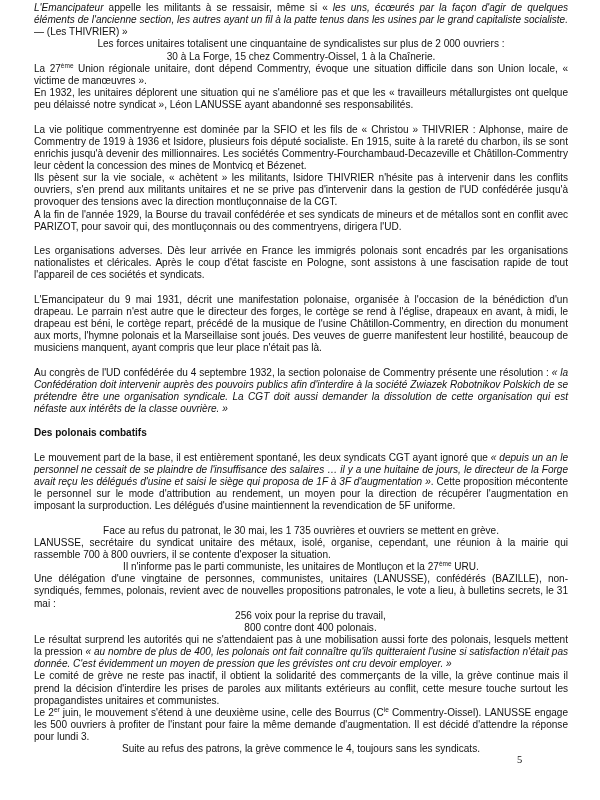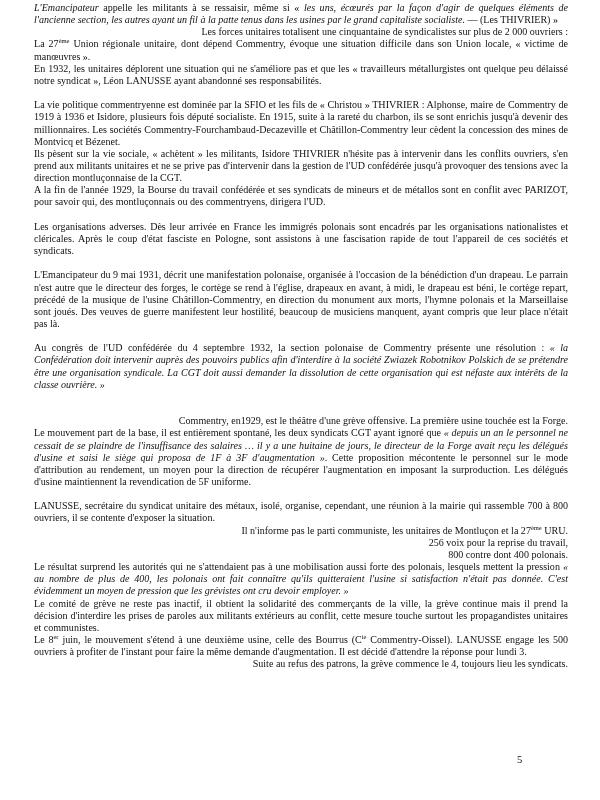--- a/index.html
+++ b/index.html
@@ -1,42 +1,43 @@
 <!DOCTYPE html>
 <html><head>
 <meta charset="utf-8">
 <style>
   html, body { margin: 0; padding: 0; background: #ffffff; }
   body { width: 600px; height: 800px; position: relative; overflow: hidden; }
   .page {
     position: absolute; left: 34px; top: 2px; width: 534px;
-    font-family: Liberation Serif, serif;
+    font-family: Liberation Sans, sans-serif;
     font-size: 10.05px; line-height: 12.15px; color: #111111;
     text-align: justify;
   }
   .page p { margin: 0; }
   .gap { height: 12.15px; }
   .page em, .page i { font-style: italic; }
   .page sup { font-size: 6.5px; line-height: 0; vertical-align: 4px; }
   .heading { font-weight: bold; }
-  .indent { padding-left: 19px; text-align: right; }
-  .left { text-align: right; }
+  .indent { padding-left: 19px; text-align: center; }
+  .left { text-align: center; }
   .page-number {
     position: absolute; left: 517px; top: 754px;
     font-family: "Liberation Serif", serif; font-size: 10.5px; color: #111111;
   }
 </style>
 </head>
 <body>
 
 <div class="page">
 
   <p><em>L'Emancipateur</em><span> appelle les militants à se ressaisir, même si « </span><em>les uns, écœurés par la façon d'agir de quelques éléments de l'ancienne section, les autres ayant un fil à la patte tenus dans les usines par le grand capitaliste socialiste.</em><span> — (Les THIVRIER) »</span></p>
 
   <p class="left">Les forces unitaires totalisent une cinquantaine de syndicalistes sur plus de 2 000 ouvriers :</p>
+  <p class="left">30 à La Forge, 15 chez Commentry-Oissel, 1 à la Chaînerie.</p>
 
   <p><span>La 27</span><sup>ème</sup><span> Union régionale unitaire, dont dépend Commentry, évoque une situation difficile dans son Union locale, « victime de manœuvres ».</span></p>
 
   <p>En 1932, les unitaires déplorent une situation qui ne s'améliore pas et que les « travailleurs métallurgistes ont quelque peu délaissé notre syndicat », Léon LANUSSE ayant abandonné ses responsabilités.</p>
 
   <div class="gap"></div>
 
   <p>La vie politique commentryenne est dominée par la SFIO et les fils de « Christou » THIVRIER : Alphonse, maire de Commentry de 1919 à 1936 et Isidore, plusieurs fois député socialiste. En 1915, suite à la rareté du charbon, ils se sont enrichis jusqu'à devenir des millionnaires. Les sociétés Commentry-Fourchambaud-Decazeville et Châtillon-Commentry leur cèdent la concession des mines de Montvicq et Bézenet.</p>
   <p>Ils pèsent sur la vie sociale, « achètent » les militants, Isidore THIVRIER n'hésite pas à intervenir dans les conflits ouvriers, s'en prend aux militants unitaires et ne se prive pas d'intervenir dans la gestion de l'UD confédérée jusqu'à provoquer des tensions avec la direction montluçonnaise de la CGT.</p>
   <p>A la fin de l'année 1929, la Bourse du travail confédérée et ses syndicats de mineurs et de métallos sont en conflit avec PARIZOT, pour savoir qui, des montluçonnais ou des commentryens, dirigera l'UD.</p>
@@ -48,31 +49,33 @@
   <div class="gap"></div>
 
   <p>L'Emancipateur du 9 mai 1931, décrit une manifestation polonaise, organisée à l'occasion de la bénédiction d'un drapeau. Le parrain n'est autre que le directeur des forges, le cortège se rend à l'église, drapeaux en avant, à midi, le drapeau est béni, le cortège repart, précédé de la musique de l'usine Châtillon-Commentry, en direction du monument aux morts, l'hymne polonais et la Marseillaise sont joués. Des veuves de guerre manifestent leur hostilité, beaucoup de musiciens manquent, ayant compris que leur place n'était pas là.</p>
 
   <div class="gap"></div>
 
   <p><span>Au congrès de l'UD confédérée du 4 septembre 1932, la section polonaise de Commentry présente une résolution : </span><em>« la Confédération doit intervenir auprès des pouvoirs publics afin d'interdire à la société Zwiazek Robotnikov Polskich de se prétendre être une organisation syndicale. La CGT doit aussi demander la dissolution de cette organisation qui est néfaste aux intérêts de la classe ouvrière. »</em></p>
 
   <div class="gap"></div>
 
+  <p class="heading">Des polonais combatifs</p>
 
   <div class="gap"></div>
 
-  <p class="left">Commentry, en1929, est le théâtre d'une grève offensive. La première usine touchée est la Forge.</p>
   <p><span>Le mouvement part de la base, il est entièrement spontané, les deux syndicats CGT ayant ignoré que </span><em>« depuis un an le personnel ne cessait de se plaindre de l'insuffisance des salaires … il y a une huitaine de jours, le directeur de la Forge avait reçu les délégués d'usine et saisi le siège qui proposa de 1F à 3F d'augmentation »</em><span>. Cette proposition mécontente le personnel sur le mode d'attribution au rendement, un moyen pour la direction de récupérer l'augmentation en imposant la surproduction. Les délégués d'usine maintiennent la revendication de 5F uniforme.</span></p>
 
   <div class="gap"></div>
 
+  <p class="left">Face au refus du patronat, le 30 mai, les 1 735 ouvrières et ouvriers se mettent en grève.</p>
   <p>LANUSSE, secrétaire du syndicat unitaire des métaux, isolé, organise, cependant, une réunion à la mairie qui rassemble 700 à 800 ouvriers, il se contente d'exposer la situation.</p>
   <p class="left"><span>Il n'informe pas le parti communiste, les unitaires de Montluçon et la 27</span><sup>ème</sup><span> URU.</span></p>
+  <p>Une délégation d'une vingtaine de personnes, communistes, unitaires (LANUSSE), confédérés (BAZILLE), non-syndiqués, femmes, polonais, revient avec de nouvelles propositions patronales, le vote a lieu, à bulletins secrets, le 31 mai :</p>
   <p class="indent">256 voix pour la reprise du travail,</p>
   <p class="indent">800 contre dont 400 polonais.</p>
   <p><span>Le résultat surprend les autorités qui ne s'attendaient pas à une mobilisation aussi forte des polonais, lesquels mettent la pression </span><em>« au nombre de plus de 400, les polonais ont fait connaître qu'ils quitteraient l'usine si satisfaction n'était pas donnée. C'est  évidemment un moyen de pression que les grévistes ont cru devoir employer. »</em></p>
   <p>Le comité de grève ne reste pas inactif, il obtient la solidarité des commerçants de la ville, la grève continue mais il prend la décision d'interdire les prises de paroles aux militants extérieurs au conflit, cette mesure touche surtout les propagandistes unitaires et communistes.</p>
-  <p><span>Le 8</span><sup>er</sup><span> juin, le mouvement s'étend à une deuxième usine, celle des Bourrus (C</span><sup>ie</sup><span> Commentry-Oissel). LANUSSE engage les 500 ouvriers à profiter de l'instant pour faire la même demande d'augmentation. Il est décidé d'attendre la réponse pour lundi 3.</span></p>
-  <p class="left">Suite au refus des patrons, la grève commence le 4, toujours lieu les syndicats.</p>
+  <p><span>Le 2</span><sup>er</sup><span> juin, le mouvement s'étend à une deuxième usine, celle des Bourrus (C</span><sup>ie</sup><span> Commentry-Oissel). LANUSSE engage les 500 ouvriers à profiter de l'instant pour faire la même demande d'augmentation. Il est décidé d'attendre la réponse pour lundi 3.</span></p>
+  <p class="left">Suite au refus des patrons, la grève commence le 4, toujours sans les syndicats.</p>
 </div>
 
 <div class="page-number">5</div>
 
 </body></html>

